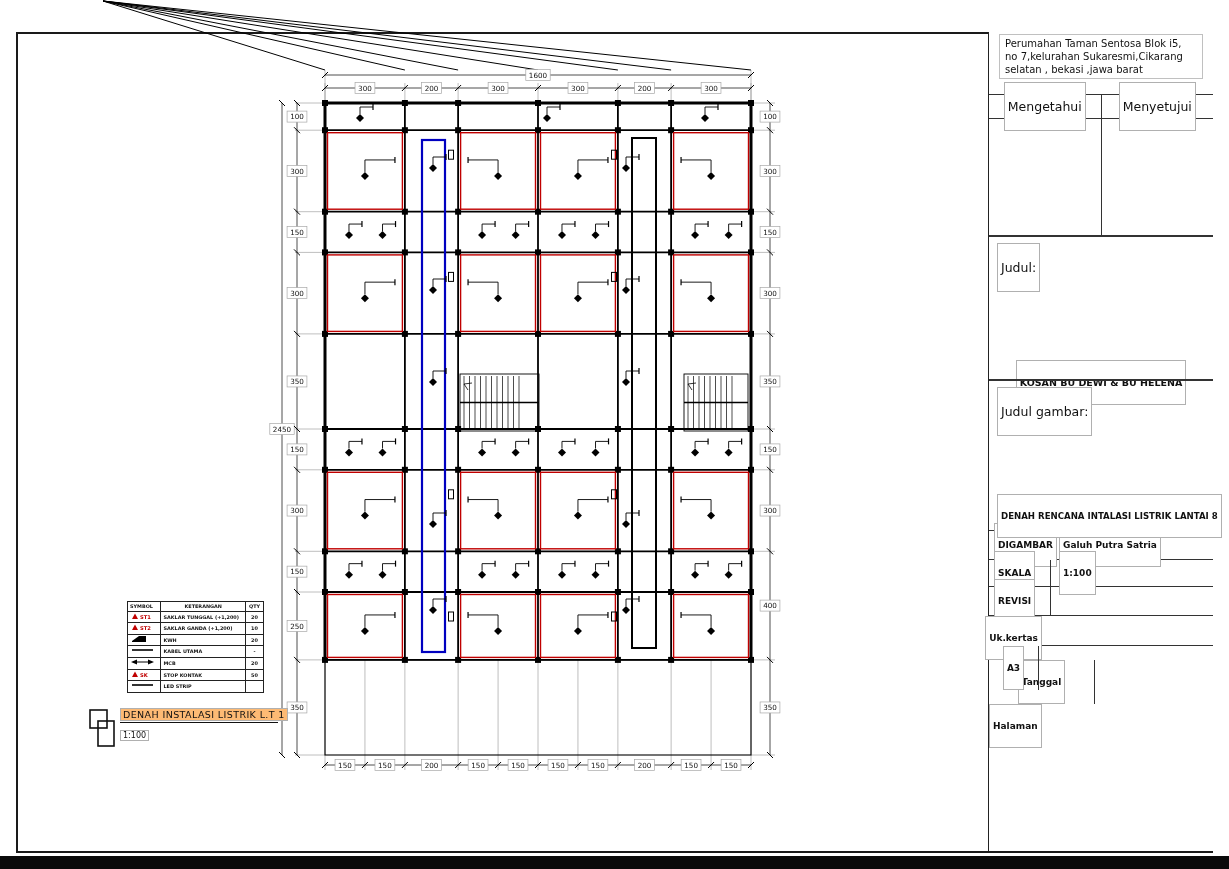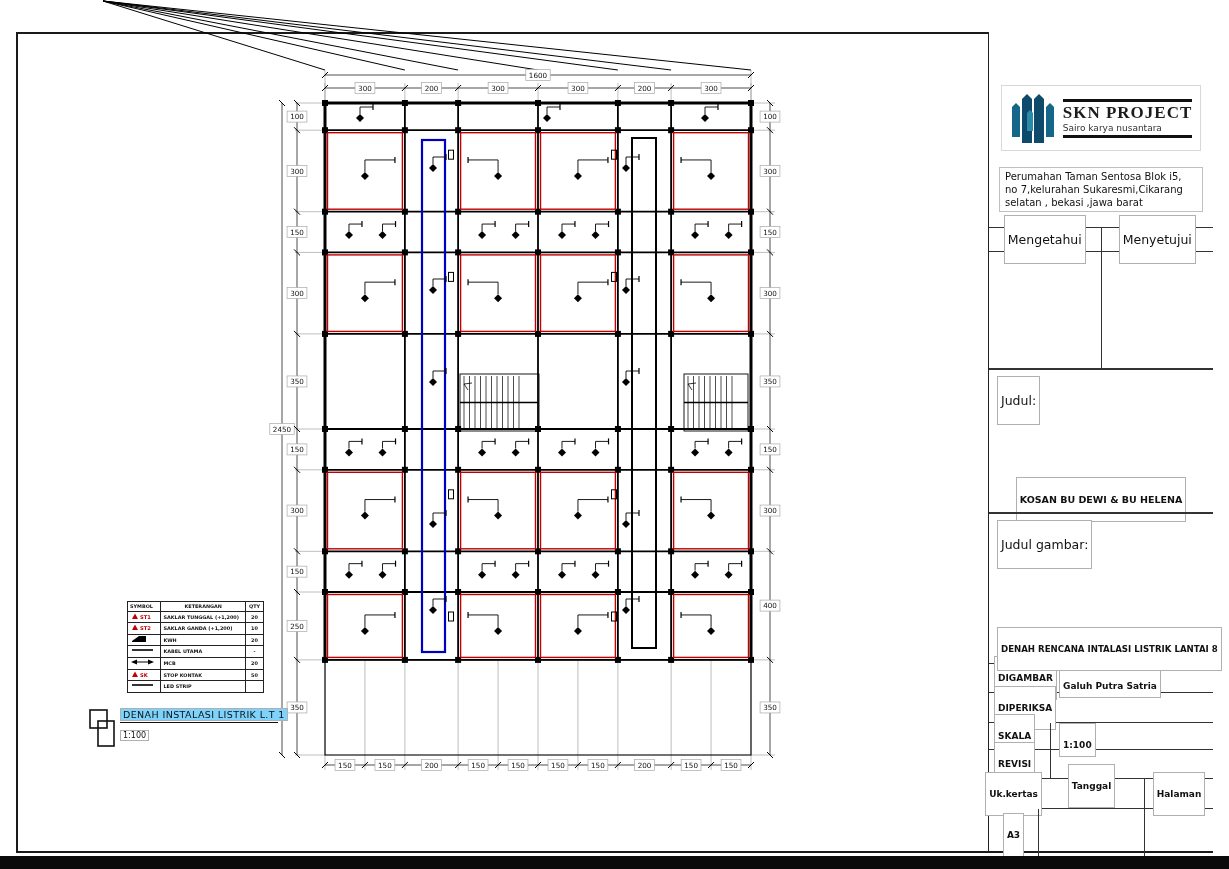--- a/index.html
+++ b/index.html
@@ -23,43 +23,43 @@
   #tb-appr .cell{flex:1;display:flex;align-items:center;justify-content:center;font-size:12.5px;}
   #tb-appr .cell:first-child{border-right:1.4px solid #333;}
   #tb-apprspace{height:116px;display:flex;}
   #tb-apprspace .half{flex:1;}
   #tb-apprspace .half:first-child{border-right:1.4px solid #333;}
   .tbsec{border-top:2px solid #333;padding:6px 8px;}
   #tb-proyek{height:144px;}
   #tb-judul{height:151px;}
   .seclabel{font-size:12.5px;}
   .secvalue{text-align:center;font-size:9.5px;font-weight:bold;}
-  #tb-proyek .secvalue{margin-top:52px;}
+  #tb-proyek .secvalue{margin-top:68px;}
   #tb-judul .secvalue{margin-top:58px;font-size:8.6px;}
   .inforow{display:flex;border-top:1.6px solid #333;box-sizing:border-box;}
   .inforow .lab{width:62px;border-right:1.4px solid #333;display:flex;align-items:center;padding-left:5px;box-sizing:border-box;}
-  .inforow .val{flex:1;display:flex;padding-left:8px;}
+  .inforow .val{flex:1;display:flex;align-items:center;padding-left:8px;}
   .inforow span{font-size:9px;font-weight:bold;}
-  .inforow.r3c{border-top:1.6px solid #333;}
+  .inforow.r3c{border-top:1.6px solid #333;flex-direction:column;}
   .r3c .c1{width:50px;border-right:1.4px solid #333;display:flex;align-items:center;justify-content:center;box-sizing:border-box;}
   .r3c .c2{width:106px;border-right:1.4px solid #333;display:flex;align-items:flex-end;justify-content:center;box-sizing:border-box;}
-  .r3c .c3{flex:1;display:flex;align-items:center;justify-content:center;}
+  .r3c .c3{flex:1;display:flex;align-items:center;justify-content:flex-start;}
   
   #legend{position:absolute;left:127px;top:601px;width:137px;}
   #legend table{border-collapse:collapse;width:100%;}
   #legend td,#legend th{border:0.9px solid #222;font-size:4.9px;padding:0 2px;height:8.6px;line-height:8.6px;white-space:nowrap;overflow:hidden;}
   #legend th{font-weight:bold;text-align:center;}
   #legend .sym{width:30px;text-align:left;}
   #legend .ket{width:84px;font-weight:bold;}
   #legend .qty{width:15px;text-align:center;font-weight:bold;}
   
   #dtitle{position:absolute;left:88px;top:708px;}
   #dtitle .row{display:flex;align-items:flex-start;}
   #dtitle .tx{margin-left:4px;}
-  #dtitle .t1{font-size:9.5px;letter-spacing:.4px;border:1px solid #b0b0b0;padding:0 2px;background:#7dd3fc;}
+  #dtitle .t1{font-size:9.5px;letter-spacing:.4px;border:1px solid #b0b0b0;padding:0 2px;background:#fdba74;}
   #dtitle .t2{display:inline-block;font-size:8px;border:1px solid #b0b0b0;padding:0 2px;margin-top:1px;background:#fff;}
   #dtitle .uline{height:1.4px;background:#111;width:158px;margin-top:1px;}
 </style>
 </head>
 <body>
 
 <div id="sheet">
   <div id="pageborder"></div>
 
   <svg id="plan" width="1229" height="869" viewBox="0 0 1229 869">
@@ -626,37 +626,20 @@
       </svg>
       <div class="tx">
         <div class="t1">DENAH INSTALASI LISTRIK L.T 1</div>
         <div class="uline"></div>
         <span class="t2">1:100</span>
       </div>
     </div>
   </div>
 
   <div id="tb">
-    <div id="tb-logo" class="sec">
-      <div class="logobox">
-        <svg width="46" height="54" viewBox="0 0 46 54">
-          <polygon points="2,16 6,12 10,16 10,46 2,46" fill="#15678a"></polygon>
-          <polygon points="12,8 17,3 22,8 22,52 12,52" fill="#0d4a6b"></polygon>
-          <polygon points="17,22 20,19 23,22 23,40 17,40" fill="#2a8aa8"></polygon>
-          <polygon points="24,8 29,3 34,8 34,52 24,52" fill="#0d4a6b"></polygon>
-          <polygon points="36,16 40,12 44,16 44,46 36,46" fill="#15678a"></polygon>
-        </svg>
-        <div class="logotxt">
-          <div class="bar"></div>
-          <div class="logoname">SKN PROJECT</div>
-          <div class="logotag">Sairo karya nusantara</div>
-          <div class="bar"></div>
-        </div>
-      </div>
-    </div>
     <div id="tb-addr" class="sec">
       <div class="addrbox">Perumahan Taman Sentosa Blok i5, no 7,kelurahan Sukaresmi,Cikarang selatan , bekasi ,jawa barat</div>
     </div>
     <div id="tb-appr" class="sec">
       <div class="cell">
           <span class="cadlbl">Mengetahui</span>
         </div>
       <div class="cell">
           <span class="cadlbl">Menyetujui</span>
         </div>
@@ -673,26 +656,20 @@
       <span class="cadlbl seclabel">Judul gambar:</span>
       <div class="secvalue"><span class="cadlbl">DENAH RENCANA INTALASI LISTRIK LANTAI 8</span></div>
     </div>
     <div class="inforow" style="height:29px">
       <div class="lab">
           <span class="cadlbl">DIGAMBAR</span>
         </div>
       <div class="val">
           <span class="cadlbl">Galuh Putra Satria</span>
         </div>
-    </div>
-    <div class="inforow" style="height:30px">
-      <div class="lab">
-          <span class="cadlbl">DIPERIKSA</span>
-        </div>
-      <div class="val"></div>
     </div>
     <div class="inforow" style="height:27px">
       <div class="lab">
           <span class="cadlbl">SKALA</span>
         </div>
       <div class="val">
           <span class="cadlbl">1:100</span>
         </div>
     </div>
     <div class="inforow" style="height:29px">

